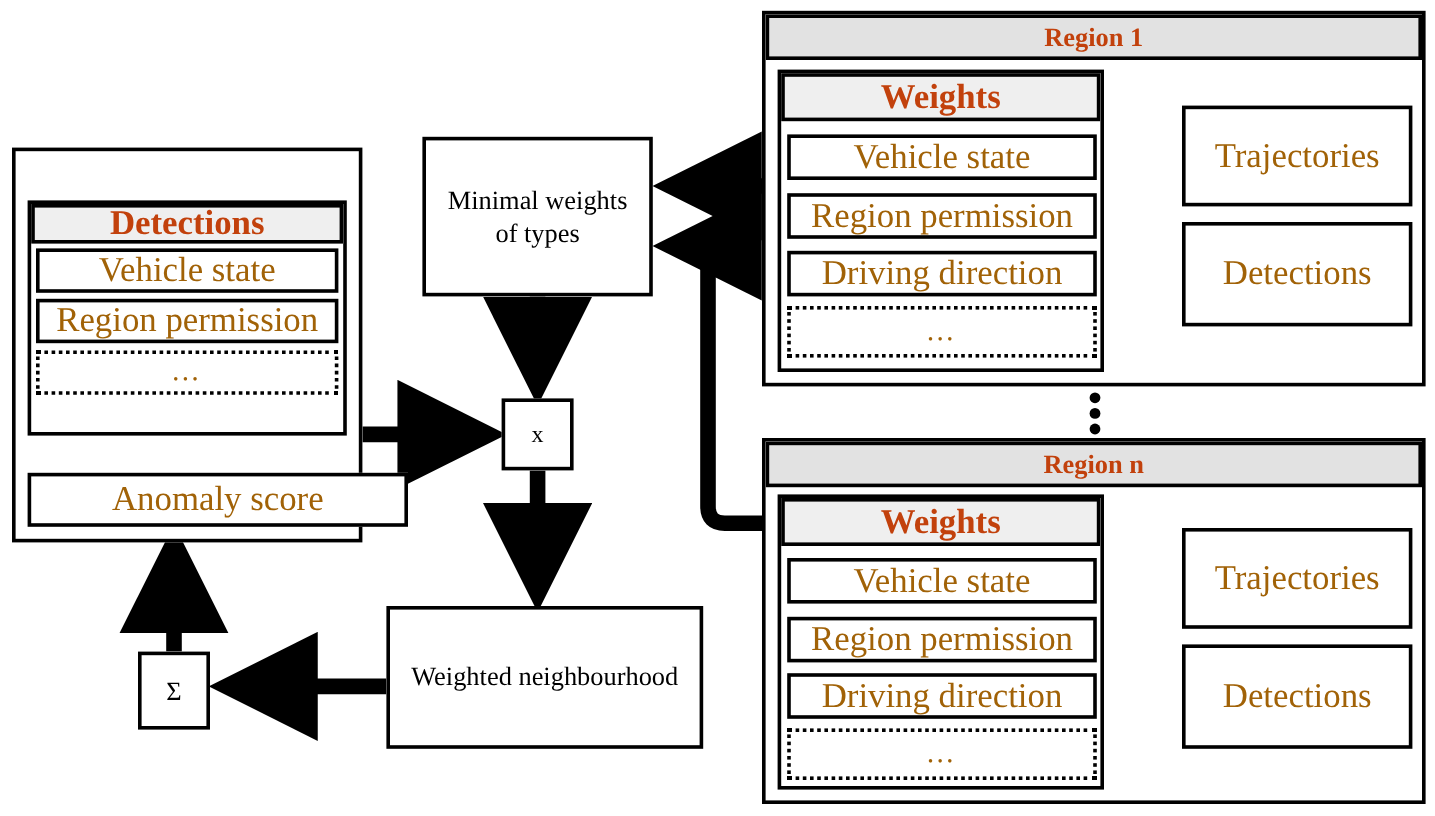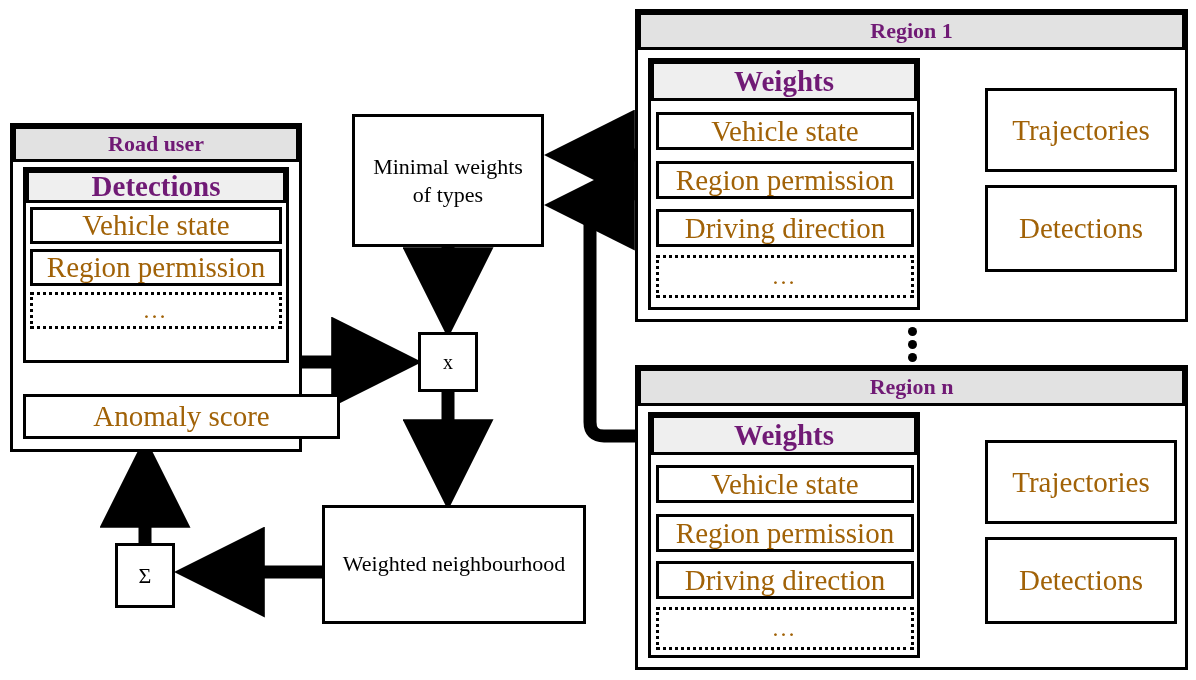--- a/index.html
+++ b/index.html
@@ -3,21 +3,21 @@
 <meta charset="utf-8">
 <style>
   html,body{margin:0;padding:0;background:#ffffff;}
   body{font-family:"Liberation Serif", serif;}
   #canvas{position:relative;width:1196px;height:680px;background:#fff;overflow:hidden;}
 
   
   .box{position:absolute;box-sizing:border-box;background:#fff;border:3px solid #000;
        display:flex;align-items:center;justify-content:center;text-align:center;color:#000;}
   .hdr{position:absolute;box-sizing:border-box;background:#e2e2e2;border:3px solid #000;
-       display:flex;align-items:center;justify-content:center;font-weight:bold;color:#701a75;}
+       display:flex;align-items:center;justify-content:center;font-weight:bold;color:#c2410c;}
   .hdr.light{background:#efefef;}
   .item{position:absolute;box-sizing:border-box;background:#fff;border:3px solid #000;
         display:flex;align-items:center;justify-content:center;text-align:right;color:#a16207;}
   .dotted{border:3px dotted #000;}
 
   .t22{font-size:22px;}
   .t21{font-size:29px;}
   .t20{font-size:20px;}
   .t24{font-size:24px;}
 
@@ -89,21 +89,20 @@
       <path d="M983,580 L930,485" stroke="#000" stroke-width="11" fill="none" marker-end="url(#ah)"></path>
       <path d="M983,580 L930,534" stroke="#000" stroke-width="11" fill="none" marker-end="url(#ah)"></path>
       <path d="M983,580 L930,580" stroke="#000" stroke-width="11" fill="none" marker-end="url(#ah)"></path>
       <path d="M985,586 L924,637" stroke="#000" stroke-width="4" fill="none" stroke-dasharray="14,9" marker-end="url(#ahThin)"></path>
       <path d="M992,602 L928,641" stroke="#000" stroke-width="4" fill="none" stroke-dasharray="14,9" marker-end="url(#ahThin)"></path>
     </g>
   </svg>
 
   <div class="box" style="left:10px;top:123px;width:292px;height:329px;display:block;"></div>
 
-  <div class="hdr t22" style="left:13px;top:126px;width:286px;height:36px;">Road user</div>
 
   <div class="box" style="left:23px;top:167px;width:266px;height:196px;display:block;"></div>
 
   <div class="hdr light t21" style="left:26px;top:170px;width:260px;height:33px;">Detections</div>
 
   <div class="item t21" style="left:30px;top:207px;width:252px;height:37px;">Vehicle state</div>
 
   <div class="item t21" style="left:30px;top:249px;width:252px;height:37px;">Region permission</div>
 
   <div class="item dotted t24" style="left:30px;top:292px;width:252px;height:37px;letter-spacing:3px;">…</div>

